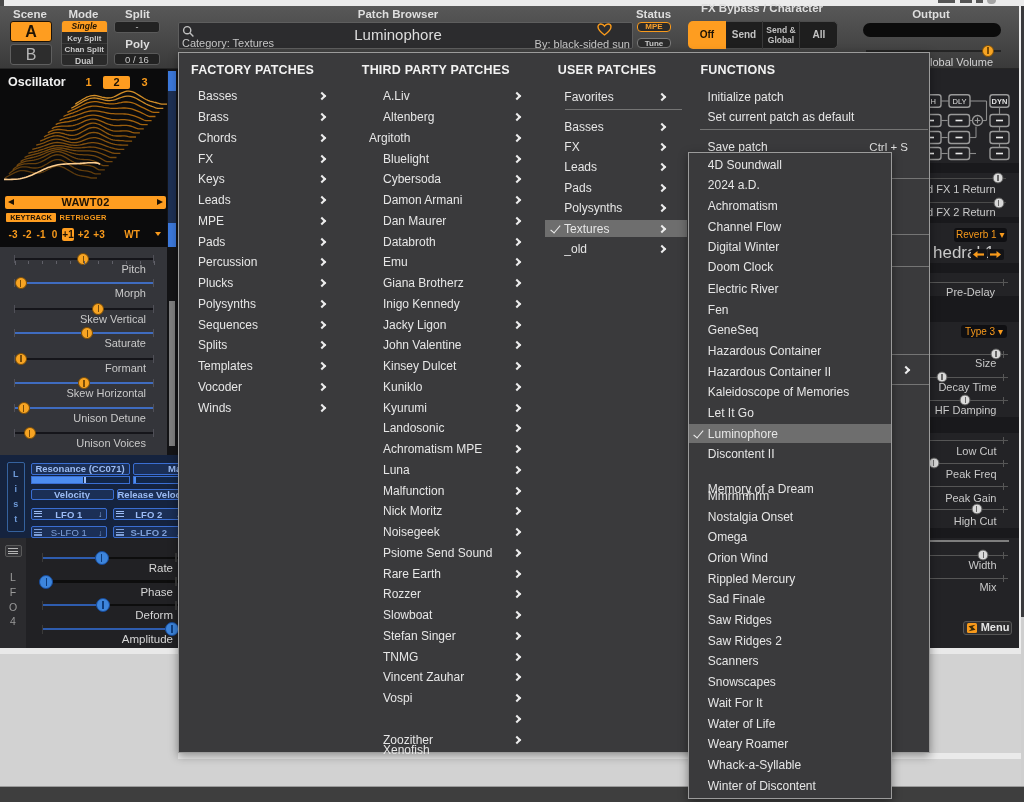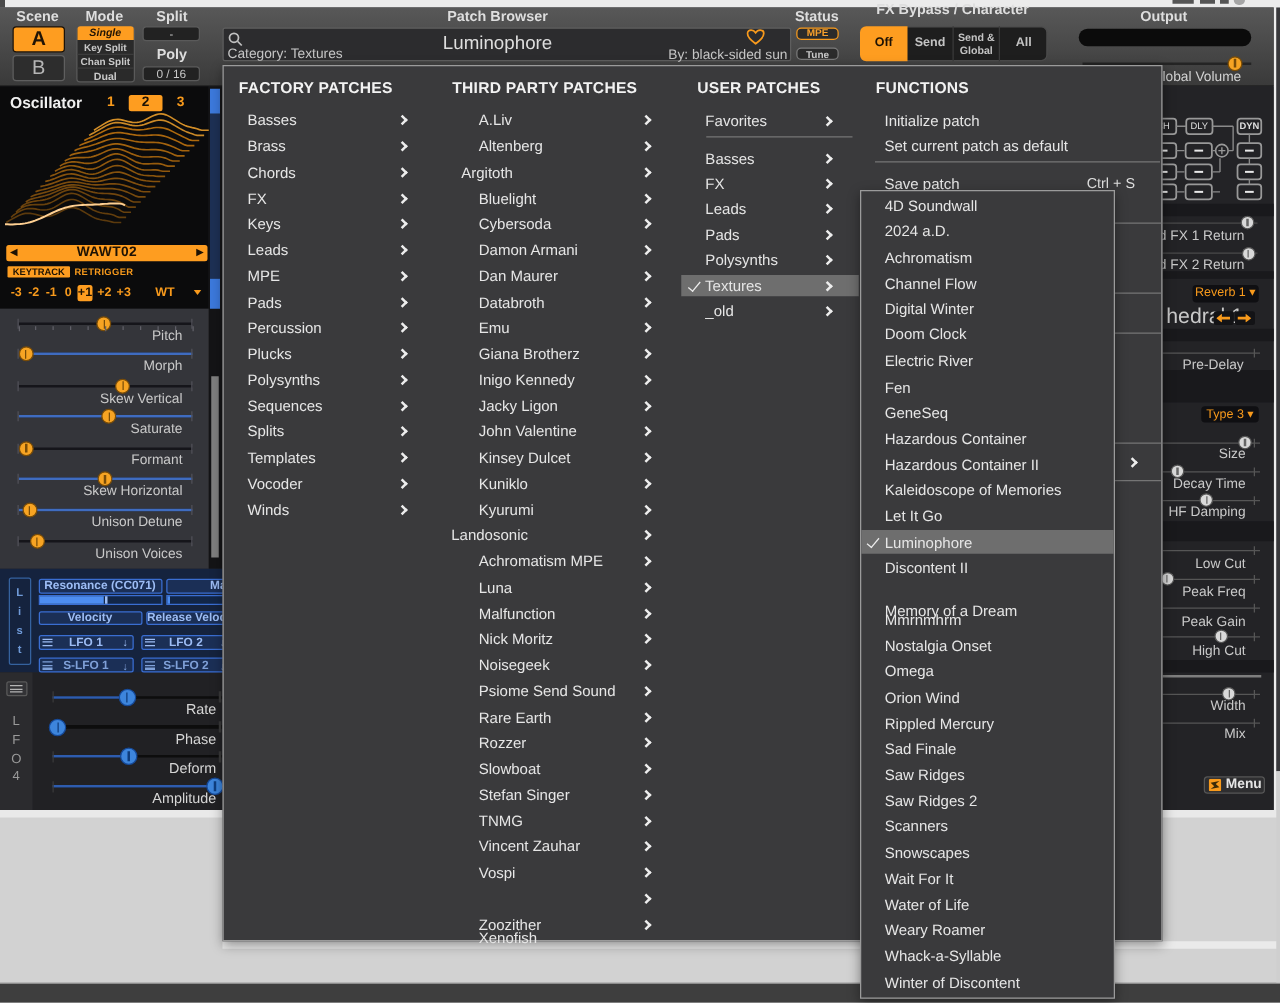--- a/index.html
+++ b/index.html
@@ -197,21 +197,21 @@
 <div style="position:absolute;left:30.5px;top:507.5px;width:76.5px;height:12px;background:#1b2f56;border:1px solid #3a6ed2;border-radius:2px;color:#9dbdf5;font-size:9.5px;font-weight:bold;text-align:center;line-height:11px">LFO 1</div>
 <div style="position:absolute;left:33.5px;top:510.5px;width:8px;height:1.4px;background:#9dbdf5"></div>
 <div style="position:absolute;left:33.5px;top:513.1px;width:8px;height:1.4px;background:#9dbdf5"></div>
 <div style="position:absolute;left:33.5px;top:515.7px;width:8px;height:1.4px;background:#9dbdf5"></div>
 <div style="position:absolute;left:98.0px;top:509.0px;color:#9dbdf5;font-size:8.5px;font-weight:bold">↓</div>
 <div style="position:absolute;left:112.5px;top:507.5px;width:72.5px;height:12px;background:#1b2f56;border:1px solid #3a6ed2;border-radius:2px;color:#9dbdf5;font-size:9.5px;font-weight:bold;text-align:center;line-height:11px">LFO 2</div>
 <div style="position:absolute;left:115.5px;top:510.5px;width:8px;height:1.4px;background:#9dbdf5"></div>
 <div style="position:absolute;left:115.5px;top:513.1px;width:8px;height:1.4px;background:#9dbdf5"></div>
 <div style="position:absolute;left:115.5px;top:515.7px;width:8px;height:1.4px;background:#9dbdf5"></div>
 <div style="position:absolute;left:176.0px;top:509.0px;color:#9dbdf5;font-size:8.5px;font-weight:bold">↓</div>
-<div style="position:absolute;left:30.5px;top:526px;width:76.5px;height:12px;background:#1b2f56;border:1px solid #3a6ed2;border-radius:2px;color:#7fa0d8;font-size:9.5px;font-weight:bold;text-align:center;line-height:11px">S-LFO 1</div>
+<div style="position:absolute;left:30.5px;top:526px;width:76.5px;height:12px;background:#1b2f56;border:1px solid #3a6ed2;border-radius:2px;color:#7fa0d8;font-size:9.5px;font-weight:normal;text-align:center;line-height:11px">S-LFO 1</div>
 <div style="position:absolute;left:33.5px;top:529.0px;width:8px;height:1.4px;background:#7fa0d8"></div>
 <div style="position:absolute;left:33.5px;top:531.6px;width:8px;height:1.4px;background:#7fa0d8"></div>
 <div style="position:absolute;left:33.5px;top:534.2px;width:8px;height:1.4px;background:#7fa0d8"></div>
 <div style="position:absolute;left:98.0px;top:527.5px;color:#7fa0d8;font-size:8.5px;font-weight:bold">↓</div>
 <div style="position:absolute;left:112.5px;top:526px;width:72.5px;height:12px;background:#1b2f56;border:1px solid #3a6ed2;border-radius:2px;color:#7fa0d8;font-size:9.5px;font-weight:bold;text-align:center;line-height:11px">S-LFO 2</div>
 <div style="position:absolute;left:115.5px;top:529.0px;width:8px;height:1.4px;background:#7fa0d8"></div>
 <div style="position:absolute;left:115.5px;top:531.6px;width:8px;height:1.4px;background:#7fa0d8"></div>
 <div style="position:absolute;left:115.5px;top:534.2px;width:8px;height:1.4px;background:#7fa0d8"></div>
 <div style="position:absolute;left:176.0px;top:527.5px;color:#7fa0d8;font-size:8.5px;font-weight:bold">↓</div>
 <div style="position:absolute;left:4.5px;top:545px;width:17px;height:12px;background:#333336;border:1px solid #5a5a5a;border-radius:2px"></div>
@@ -432,21 +432,21 @@
 <div class="mi" style="left:383px;top:324.6px">Jacky Ligon</div>
 <div class="ch" style="left:513.5px;top:324.6px"></div>
 <div class="mi" style="left:383px;top:345.4px">John Valentine</div>
 <div class="ch" style="left:513.5px;top:345.4px"></div>
 <div class="mi" style="left:383px;top:366.1px">Kinsey Dulcet</div>
 <div class="ch" style="left:513.5px;top:366.1px"></div>
 <div class="mi" style="left:383px;top:386.9px">Kuniklo</div>
 <div class="ch" style="left:513.5px;top:386.9px"></div>
 <div class="mi" style="left:383px;top:407.6px">Kyurumi</div>
 <div class="ch" style="left:513.5px;top:407.6px"></div>
-<div class="mi" style="left:361px;top:428.4px">Landosonic</div>
+<div class="mi" style="left:383px;top:428.4px">Landosonic</div>
 <div class="ch" style="left:513.5px;top:428.4px"></div>
 <div class="mi" style="left:383px;top:449.1px">Achromatism MPE</div>
 <div class="ch" style="left:513.5px;top:449.1px"></div>
 <div class="mi" style="left:383px;top:469.9px">Luna</div>
 <div class="ch" style="left:513.5px;top:469.9px"></div>
 <div class="mi" style="left:383px;top:490.6px">Malfunction</div>
 <div class="ch" style="left:513.5px;top:490.6px"></div>
 <div class="mi" style="left:383px;top:511.4px">Nick Moritz</div>
 <div class="ch" style="left:513.5px;top:511.4px"></div>
 <div class="mi" style="left:383px;top:532.1px">Noisegeek</div>

